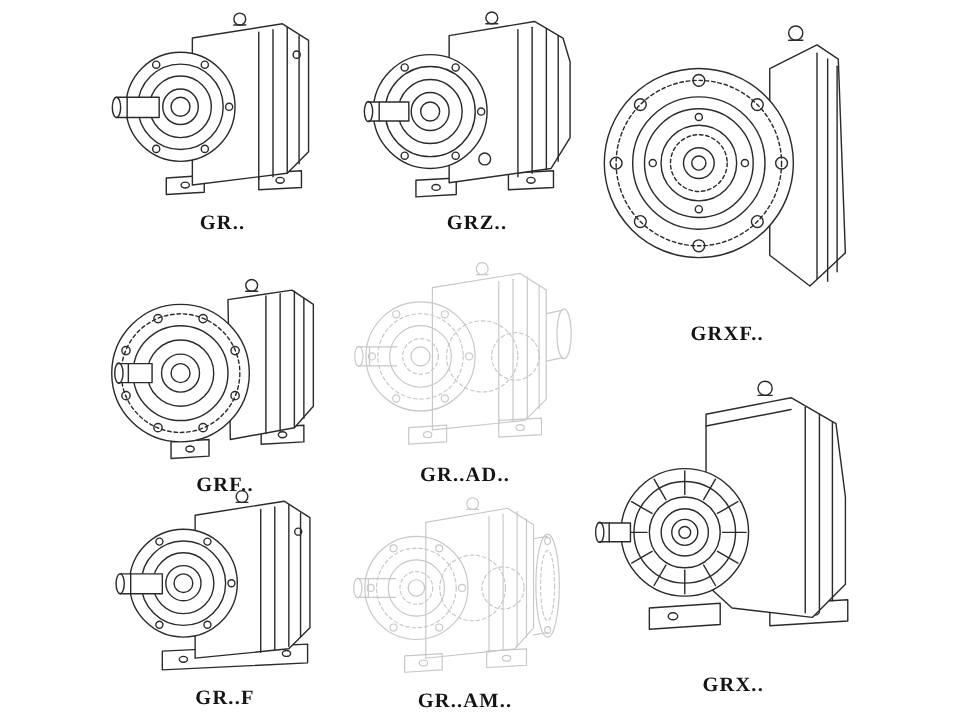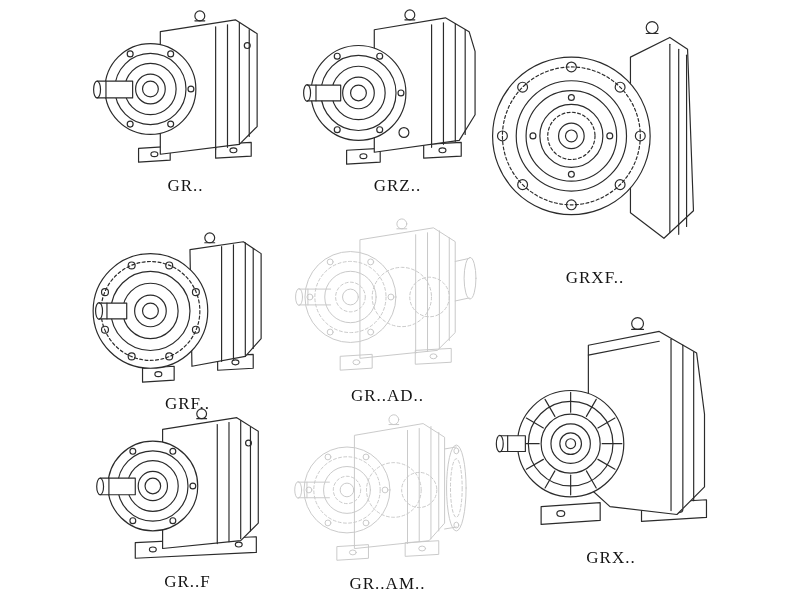--- a/index.html
+++ b/index.html
@@ -1,21 +1,21 @@
 <!DOCTYPE html>
 <html><head>
 <meta charset="utf-8">
 <style>
   *{margin:0;padding:0;box-sizing:border-box}
   html,body{width:800px;height:600px;background:#ffffff;overflow:hidden;
     font-family:"Liberation Serif",serif}
   .canvas{position:relative;width:800px;height:600px;background:#ffffff}
   .fig{position:absolute;display:flex;flex-direction:column;align-items:center}
   .fig svg{display:block}
-  figcaption{font-family:"Liberation Serif",serif;font-weight:normal;font-size:17px;
+  figcaption{font-family:"Liberation Serif",serif;font-weight:bold;font-size:17px;
     letter-spacing:1px;color:#141414;margin-top:4px;white-space:nowrap}
   .art{fill:none;stroke:#2b2b2b;stroke-width:1.2;stroke-linejoin:round;stroke-linecap:round}
   svg.faded .art{stroke:#c8c8c8;stroke-width:1}
   .dash{stroke-dasharray:3 2.4}
 </style>
 </head>
 <body>
 
 <div class="canvas">
 
@@ -80,21 +80,21 @@
           <circle cx="79.5" cy="50.8" r="3"></circle>
         <circle cx="104" cy="128" r="5"></circle>
         <path d="M6,80 L40,80 L40,96 L6,96" fill="#fff"></path>
           <ellipse cx="6" cy="88" rx="3.5" ry="8.5"></ellipse>
         <line x1="15" y1="80" x2="15" y2="96"></line>
       </g>
     </svg>
     <figcaption>GRZ..</figcaption>
   </figure>
 
-  <figure class="fig" style="left:481px;top:0px">
+  <figure class="fig" style="left:492px;top:0px">
     <svg viewBox="0 0 228 262" width="228" height="258">
       <g class="art">
         <circle cx="172" cy="28" r="6"></circle>
           <line x1="166" y1="34" x2="178" y2="34"></line>
         <path d="M150,58 L190,38 L208,50 L214,214 L184,242 L150,216 Z" fill="#fff"></path>
         <line x1="190" y1="45" x2="190" y2="236"></line>
           <line x1="199" y1="50" x2="199" y2="238"></line>
         <line x1="207" y1="56" x2="207" y2="230"></line>
         <circle cx="90" cy="138" r="80" fill="#fff"></circle>
         <circle cx="90" cy="138" r="70" class="dash"></circle>
@@ -299,16 +299,16 @@
           <line x1="105.7" y1="134" x2="123" y2="124"></line>
         <circle cx="78" cy="150" r="30" fill="#fff"></circle>
           <circle cx="78" cy="150" r="20"></circle>
         <circle cx="78" cy="150" r="11"></circle>
           <circle cx="78" cy="150" r="5"></circle>
         <path d="M6,142 L32,142 L32,158 L6,158" fill="#fff"></path>
           <ellipse cx="6" cy="150" rx="3.5" ry="8.5"></ellipse>
         <line x1="14" y1="142" x2="14" y2="158"></line>
       </g>
     </svg>
-    <figcaption style="margin-top:2px">GRX..</figcaption>
+    <figcaption style="margin-top:15px">GRX..</figcaption>
   </figure>
 
 </div>
 
 </body></html>

